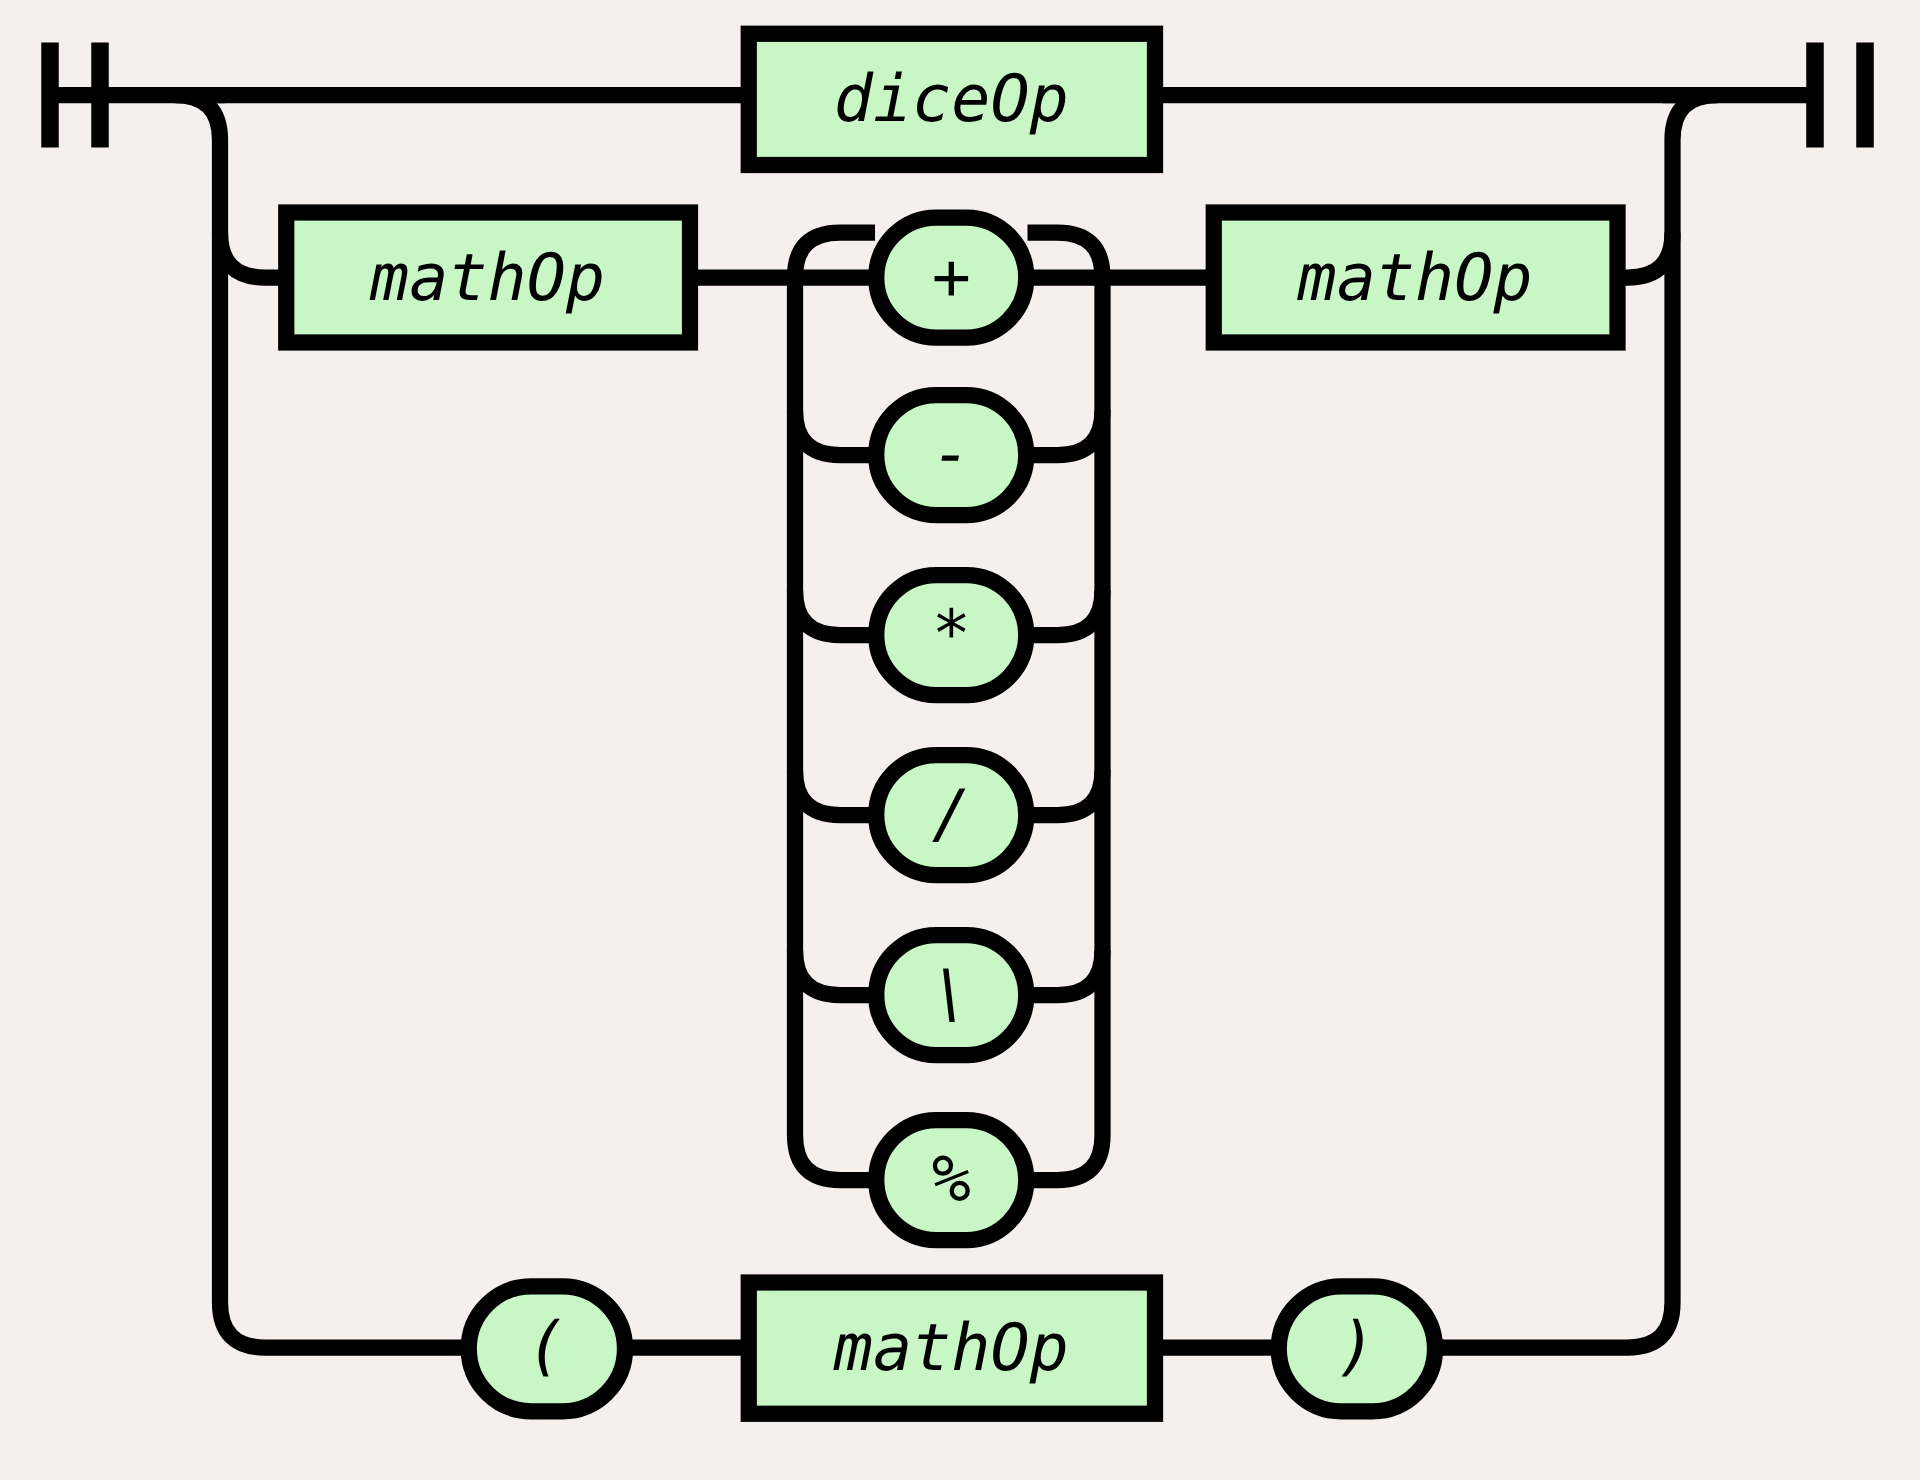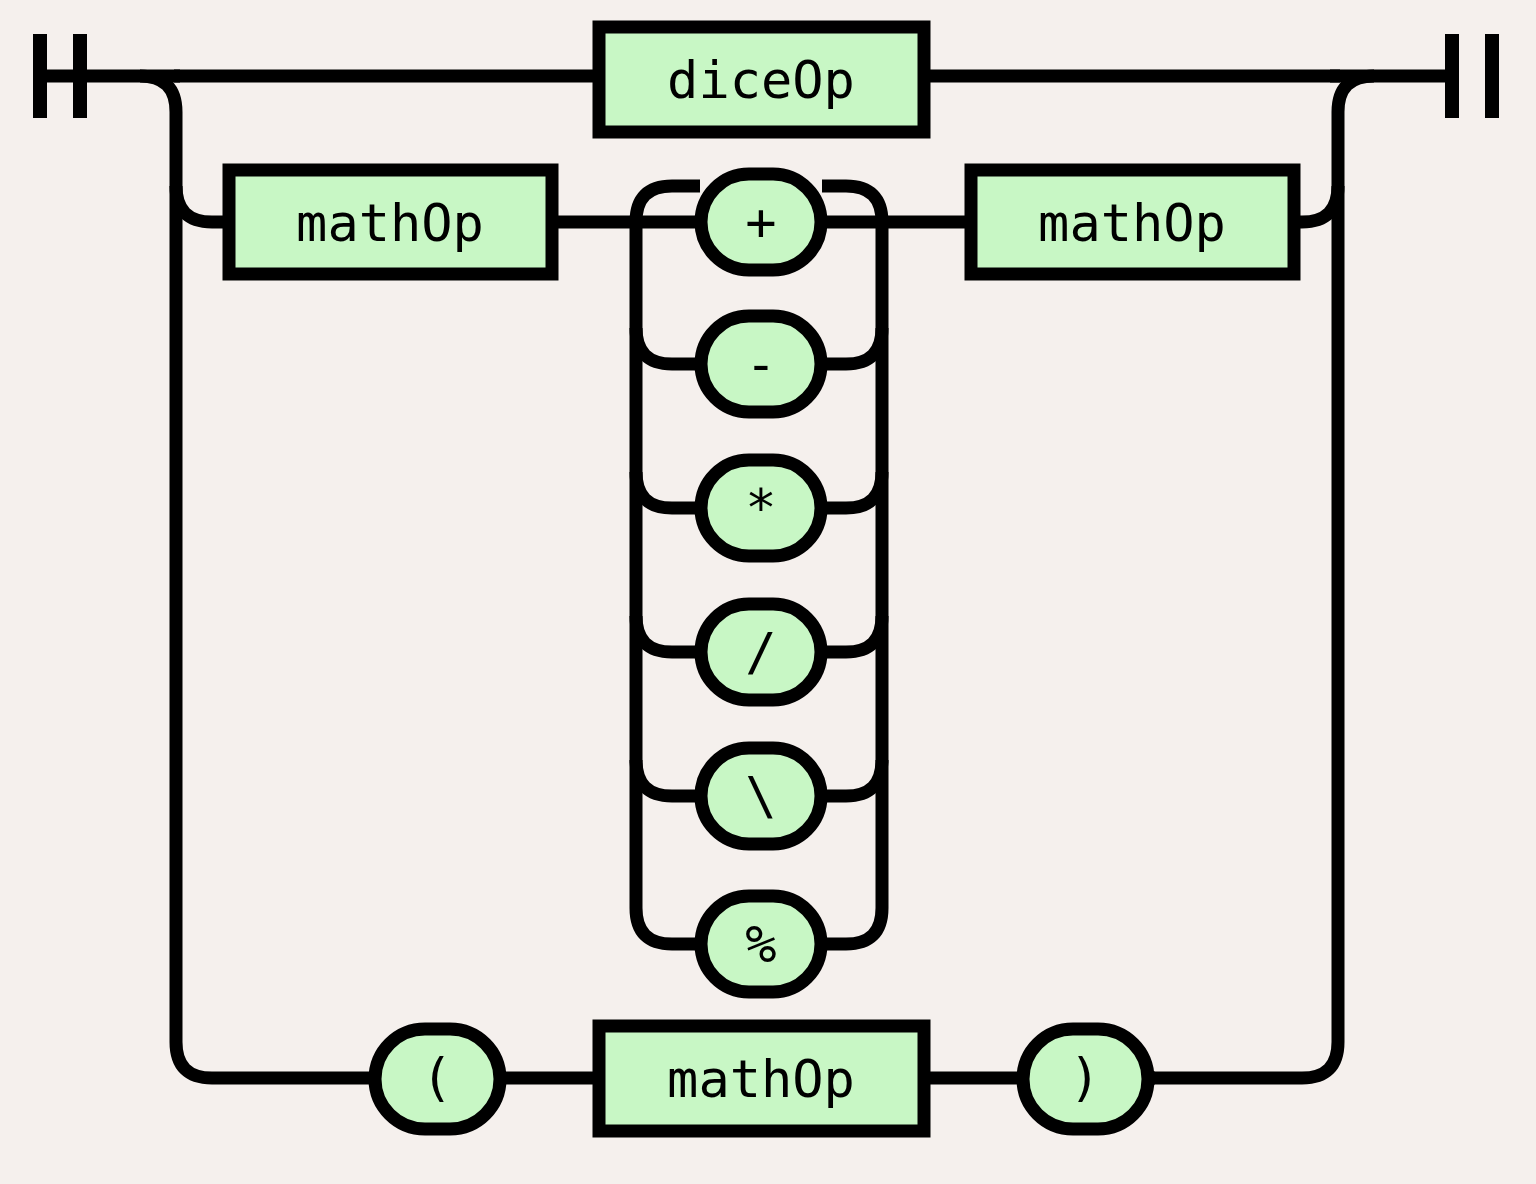--- a/index.html
+++ b/index.html
@@ -12,20 +12,21 @@
     width: 1536px;
     height: 1184px;
     overflow: hidden;
     font-family: "DejaVu Sans Mono", monospace;
   }
   #diagram-root {
     position: relative;
     width: 1536px;
     height: 1184px;
     background: #f5f0ed;
+    font-style: italic;
   }
   svg#railroad {
     display: block;
     width: 1536px;
     height: 1184px;
     background: #f5f0ed;
   }
   .rail {
     fill: none;
     stroke: #000000;

